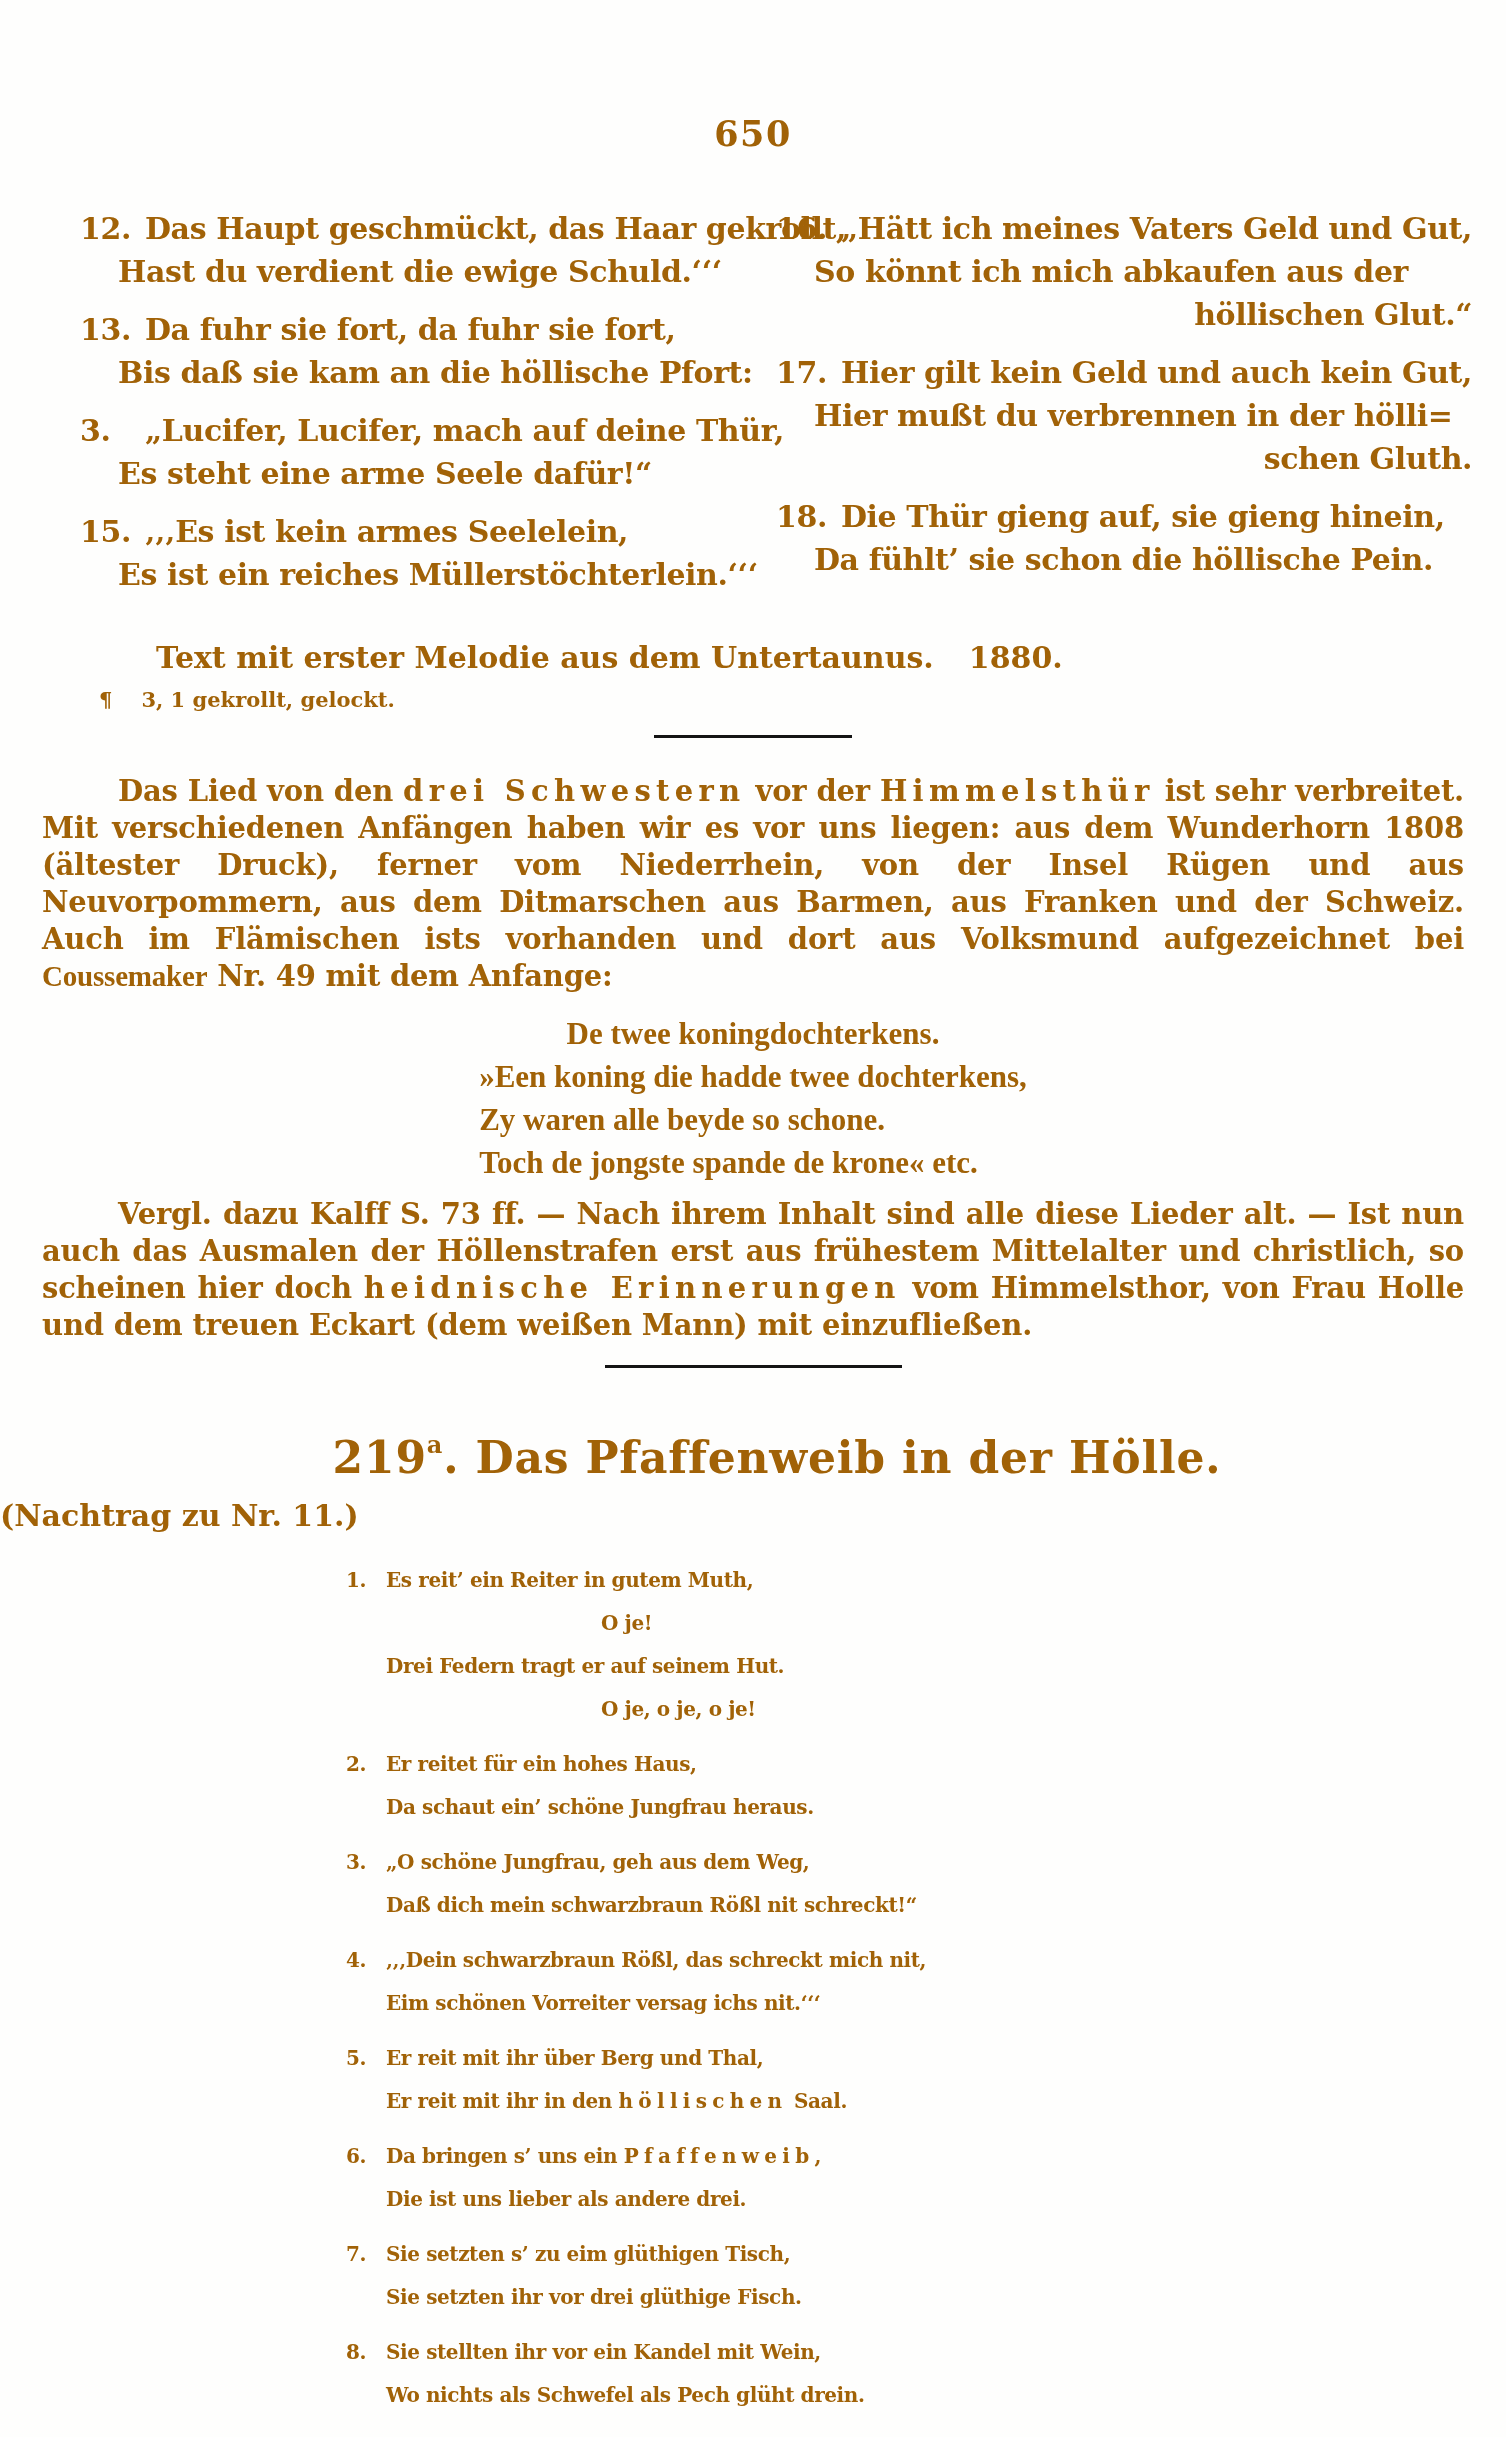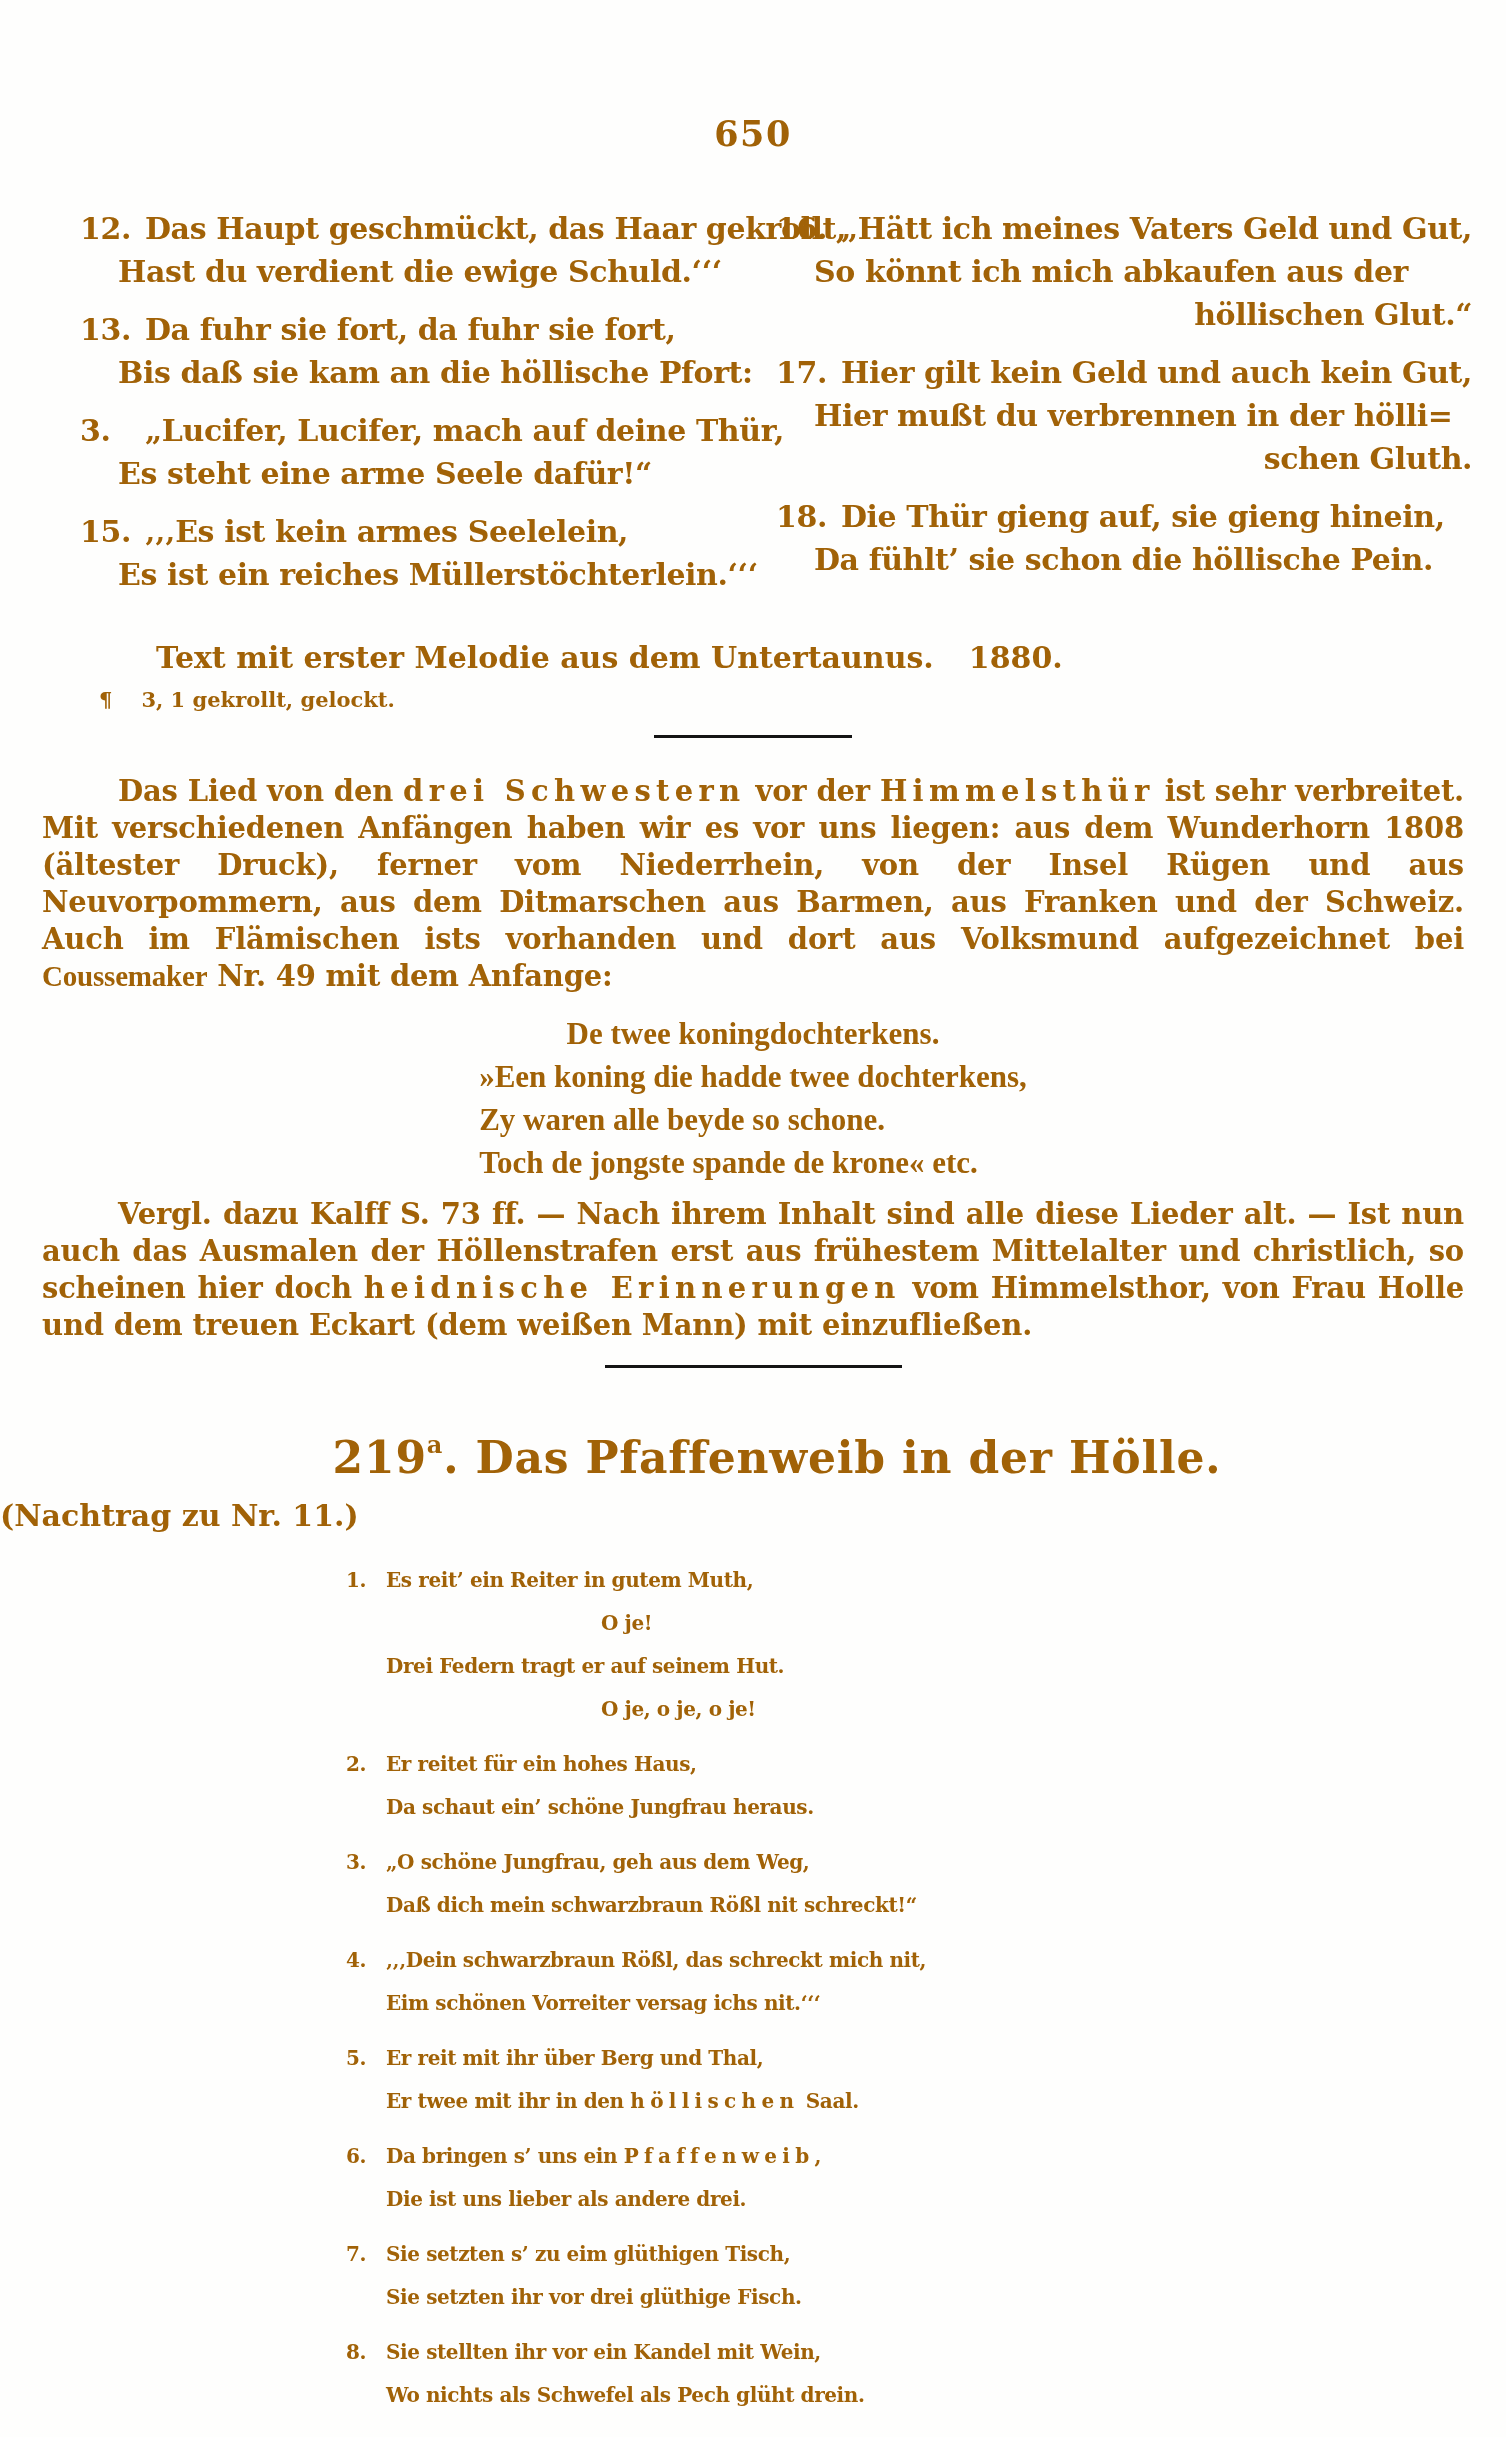--- a/index.html
+++ b/index.html
@@ -169,21 +169,21 @@
     <div class="verse">
       <div class="vline first"><span class="vnum">3.</span><span>„O schöne Jungfrau, geh aus dem Weg,</span></div>
       <div class="vline cont">Daß dich mein schwarzbraun Rößl nit schreckt!“</div>
     </div>
     <div class="verse">
       <div class="vline first"><span class="vnum">4.</span><span>‚‚‚Dein schwarzbraun Rößl, das schreckt mich nit,</span></div>
       <div class="vline cont">Eim schönen Vorreiter versag ichs nit.‘‘‘</div>
     </div>
     <div class="verse">
       <div class="vline first"><span class="vnum">5.</span><span>Er reit mit ihr über Berg und Thal,</span></div>
-      <div class="vline cont"><span>Er twee mit ihr in den </span><span class="sperr">höllischen</span><span> Saal.</span></div>
+      <div class="vline cont"><span>Er reit mit ihr in den </span><span class="sperr">höllischen</span><span> Saal.</span></div>
     </div>
     <div class="verse">
       <div class="vline first"><span class="vnum">6.</span><span>Da bringen s’ uns ein </span><span class="sperr">Pfaffenweib</span><span>,</span></div>
       <div class="vline cont">Die ist uns lieber als andere drei.</div>
     </div>
     <div class="verse">
       <div class="vline first"><span class="vnum">7.</span><span>Sie setzten s’ zu eim glüthigen Tisch,</span></div>
       <div class="vline cont">Sie setzten ihr vor drei glüthige Fisch.</div>
     </div>
     <div class="verse">

